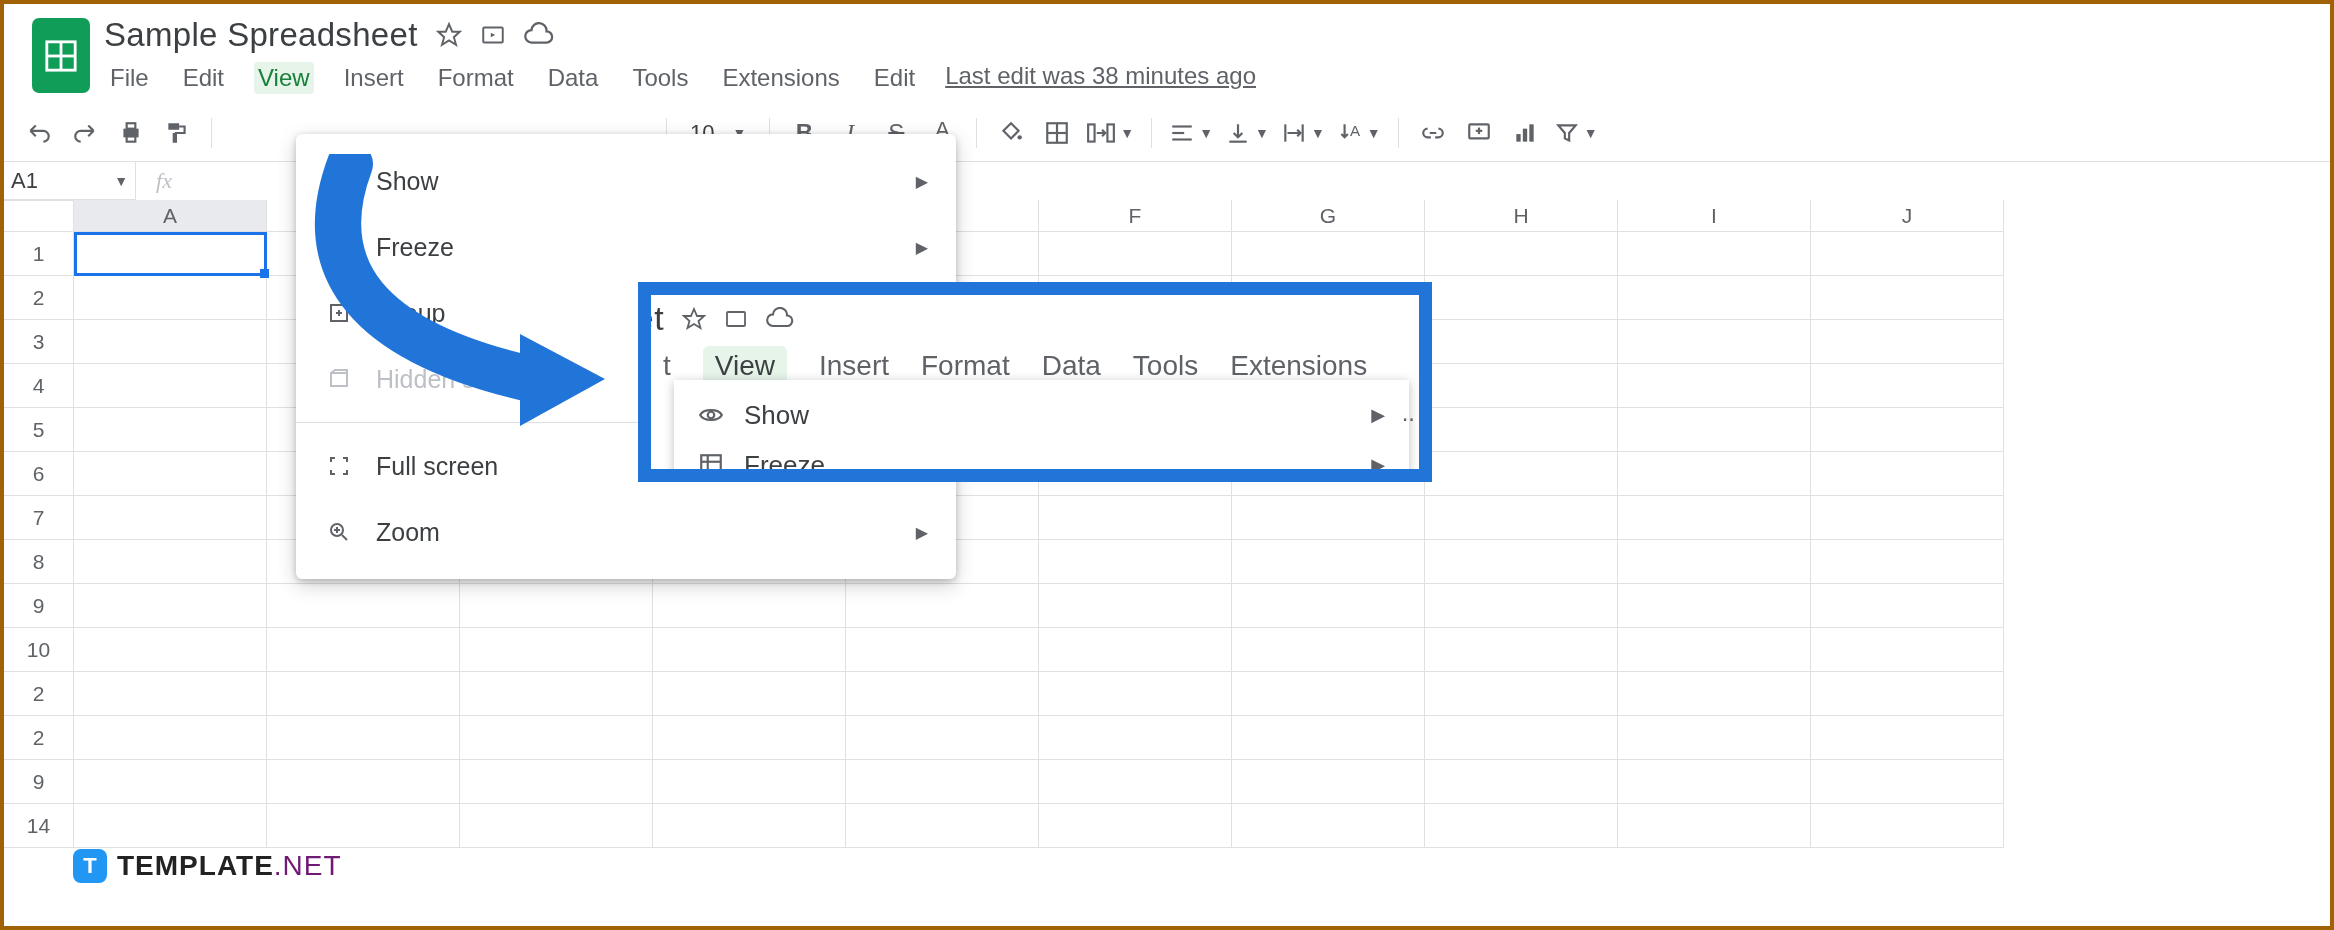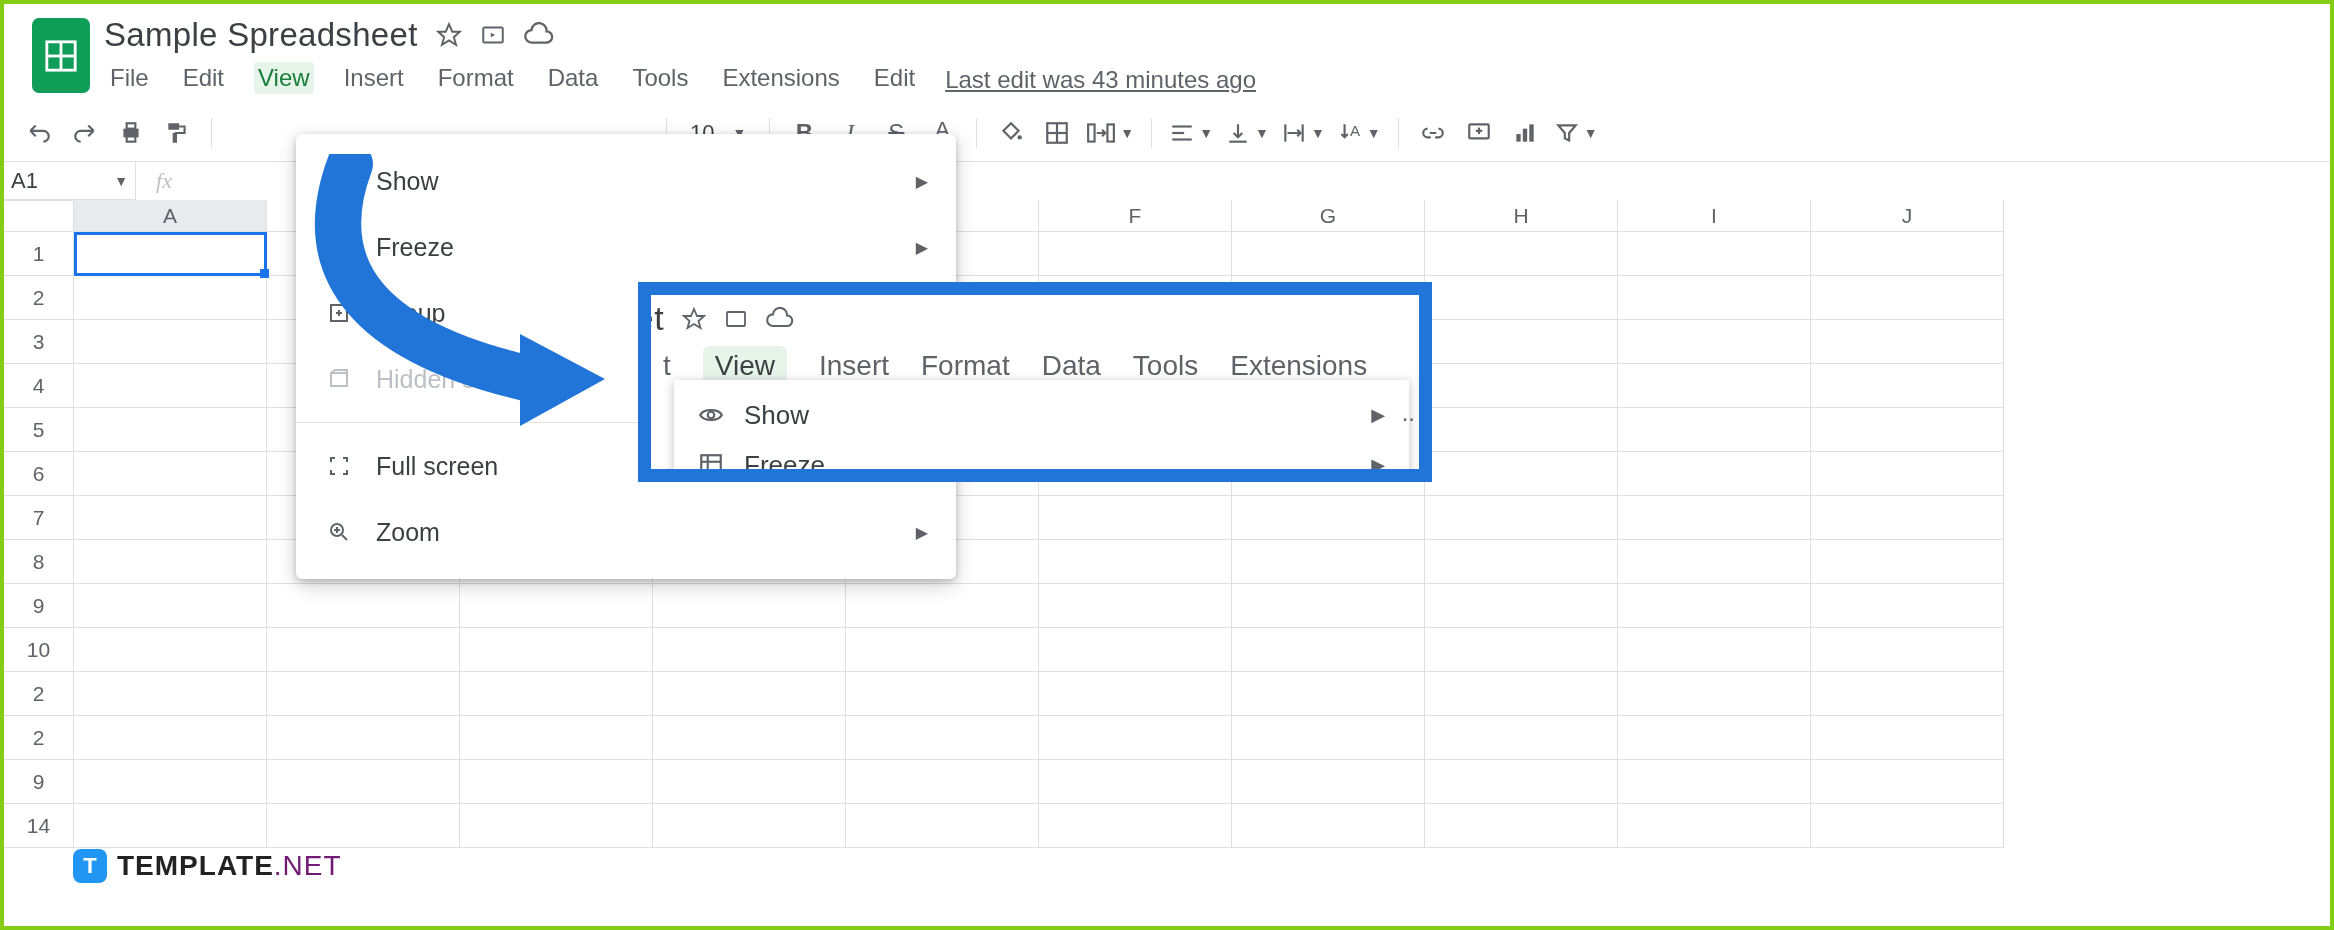--- a/index.html
+++ b/index.html
@@ -1,31 +1,31 @@
 <!DOCTYPE html>
 <html><head>
 <meta charset="utf-8">
 <style>
   * { box-sizing: border-box; margin: 0; padding: 0; }
   body { font-family: Arial, sans-serif; background: #fff; width: 2334px; height: 930px; overflow: hidden; position: relative; }
   
   
-  .outer-frame { position: absolute; inset: 0; border: 4px solid #84cc16; }
+  .outer-frame { position: absolute; inset: 0; border: 4px solid #a16207; }
   
   
   .header { display: flex; align-items: flex-start; padding: 14px 20px 4px 28px; gap: 14px; }
   .sheets-logo { width: 58px; height: 75px; background: #0f9d58; border-radius: 7px; display: flex; align-items: center; justify-content: center; }
   .sheets-logo svg { width: 34px; height: 34px; }
   .title-area { display: flex; flex-direction: column; gap: 2px; margin-top: -2px;}
   .title-row { display: flex; align-items: center; gap: 18px; }
   .doc-title { font-size: 33px; color: #3c4043; letter-spacing: 0.3px; }
   .title-icon { color: #5f6368; cursor: pointer; display: flex; align-items: center; }
   
   
-  .menu-bar { display: flex; align-items: flex-end; gap: 26px; padding: 6px 0 6px 2px; font-size: 24px; color: #5f6368; }
+  .menu-bar { display: flex; align-items: flex-start; gap: 26px; padding: 6px 0 6px 2px; font-size: 24px; color: #5f6368; }
   .menu-item { cursor: pointer; padding: 2px 4px; border-radius: 4px; }
   .menu-item.active { background: #e6f4ea; color: #188038; font-weight: 500; }
   .last-edit { color: #5f6368; text-decoration: underline; }
   
   
   .toolbar { display: flex; align-items: center; gap: 12px; padding: 6px 18px; height: 58px; border-bottom: 1px solid #e0e0e0; }
   .tb-btn { color: #5f6368; display: flex; align-items: center; justify-content: center; min-width: 34px; height: 34px; cursor: pointer; }
   .tb-sep { width: 1px; height: 30px; background: #e0e0e0; margin: 0 5px; }
   .tb-font-size { font-size: 22px; color: #3c4043; display: flex; align-items: center; gap: 18px; margin: 0 6px; }
   .tb-gap { width: 420px; }
@@ -122,21 +122,21 @@
       <div class="menu-bar">
         <span class="menu-item">File</span>
         <span class="menu-item">Edit</span>
         <span class="menu-item active">View</span>
         <span class="menu-item">Insert</span>
         <span class="menu-item">Format</span>
         <span class="menu-item">Data</span>
         <span class="menu-item">Tools</span>
         <span class="menu-item">Extensions</span>
         <span class="menu-item">Edit</span>
-        <span class="last-edit">Last edit was 43 minutes ago</span>
+        <span class="last-edit">Last edit was 38 minutes ago</span>
       </div>
     </div>
   </div>
 
   <div class="toolbar">
     <span class="tb-btn">
         <svg width="26" height="26" viewBox="0 0 24 24" fill="none" stroke="#5f6368" stroke-width="2">
           <path d="M4 10 L9 5 M4 10 L9 15 M4 10 H16 A5 5 0 0 1 16 20"></path>
         </svg>
       </span>

